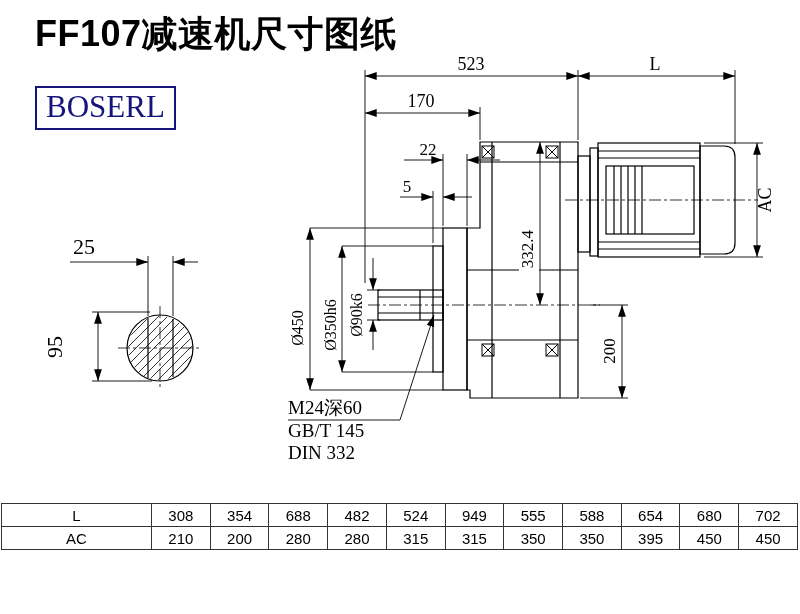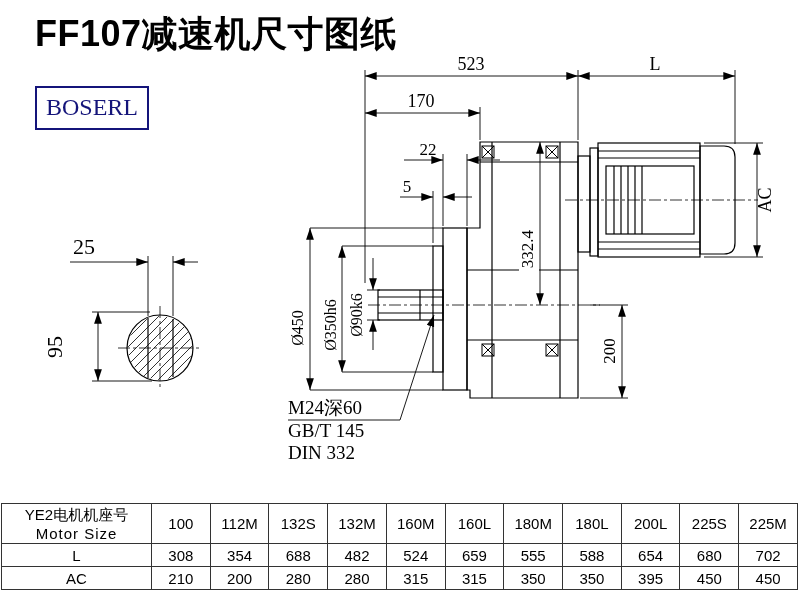--- a/index.html
+++ b/index.html
@@ -10,21 +10,21 @@
   }
   .title {
     position: absolute; left: 35px; top: 10px;
     font-size: 36px; font-weight: bold; letter-spacing: 0.5px;
     font-family: "Liberation Sans", sans-serif;
   }
   .logo-box {
     position: absolute; left: 35px; top: 86px;
     border: 2px solid #14147a; color: #14147a;
     font-family: "Liberation Serif", serif;
-    font-size: 24px; line-height: 36px; padding: 1px 9px 3px;
+    font-size: 31px; line-height: 36px; padding: 1px 9px 3px;
   }
   svg.drawing { position: absolute; left: 0; top: 0; }
   svg text { font-family: "Liberation Serif", serif; }
   .cl { stroke-dasharray: 12 3 3 3; stroke-width: 0.8; }
   .size-table {
     position: absolute; left: 1px; top: 503px; width: 797px;
     border-collapse: collapse; table-layout: fixed;
     font-family: "Liberation Sans", sans-serif;
   }
   .size-table th, .size-table td {
@@ -205,45 +205,28 @@
       <col>
       <col>
       <col>
       <col>
       <col>
       <col>
       <col>
       <col>
   </colgroup>
   <tbody>
-    <tr class="hdr-row">
-      <th>
-        <div>YE2电机机座号</div>
-        <div class="en">Motor Size</div>
-      </th>
-      <th>100</th>
-      <th>112M</th>
-      <th>132S</th>
-      <th>132M</th>
-      <th>160M</th>
-      <th>160L</th>
-      <th>180M</th>
-      <th>180L</th>
-      <th>200L</th>
-      <th>225S</th>
-      <th>225M</th>
-    </tr>
     <tr class="data-row">
       <td>L</td>
       <td>308</td>
       <td>354</td>
       <td>688</td>
       <td>482</td>
       <td>524</td>
-      <td>659</td>
+      <td>949</td>
       <td>555</td>
       <td>588</td>
       <td>654</td>
       <td>680</td>
       <td>702</td>
     </tr>
     <tr class="data-row">
       <td>AC</td>
       <td>210</td>
       <td>200</td>

